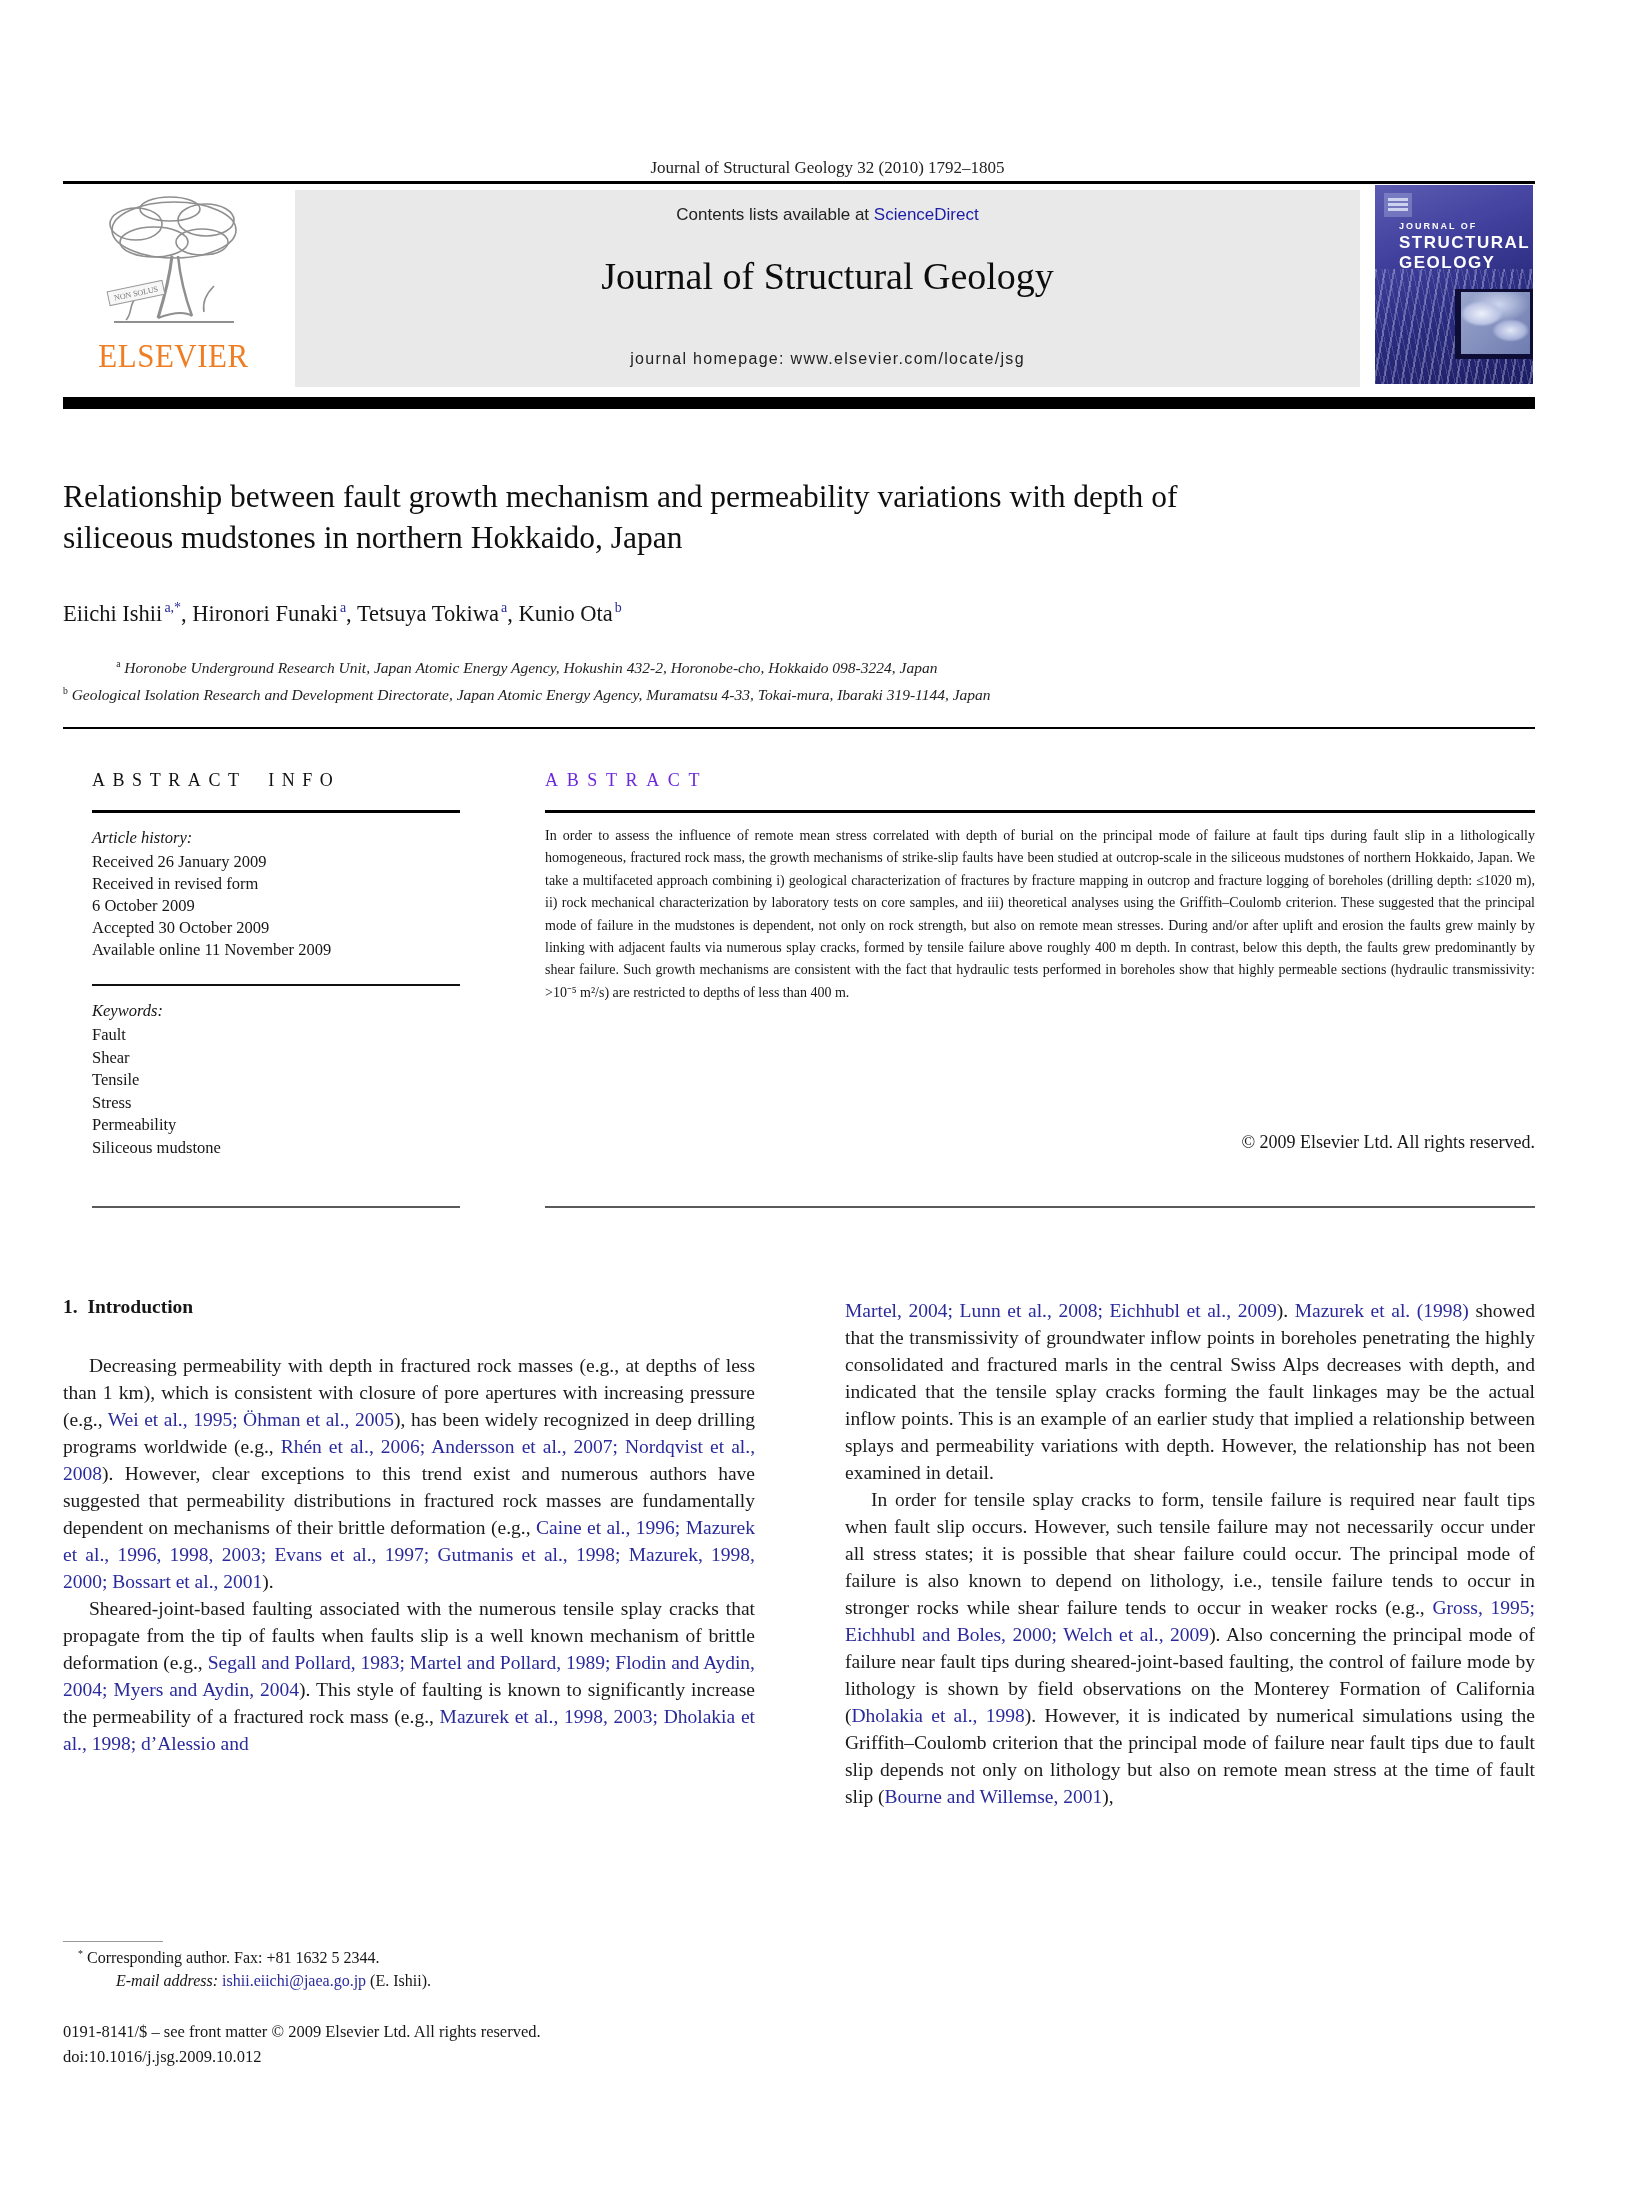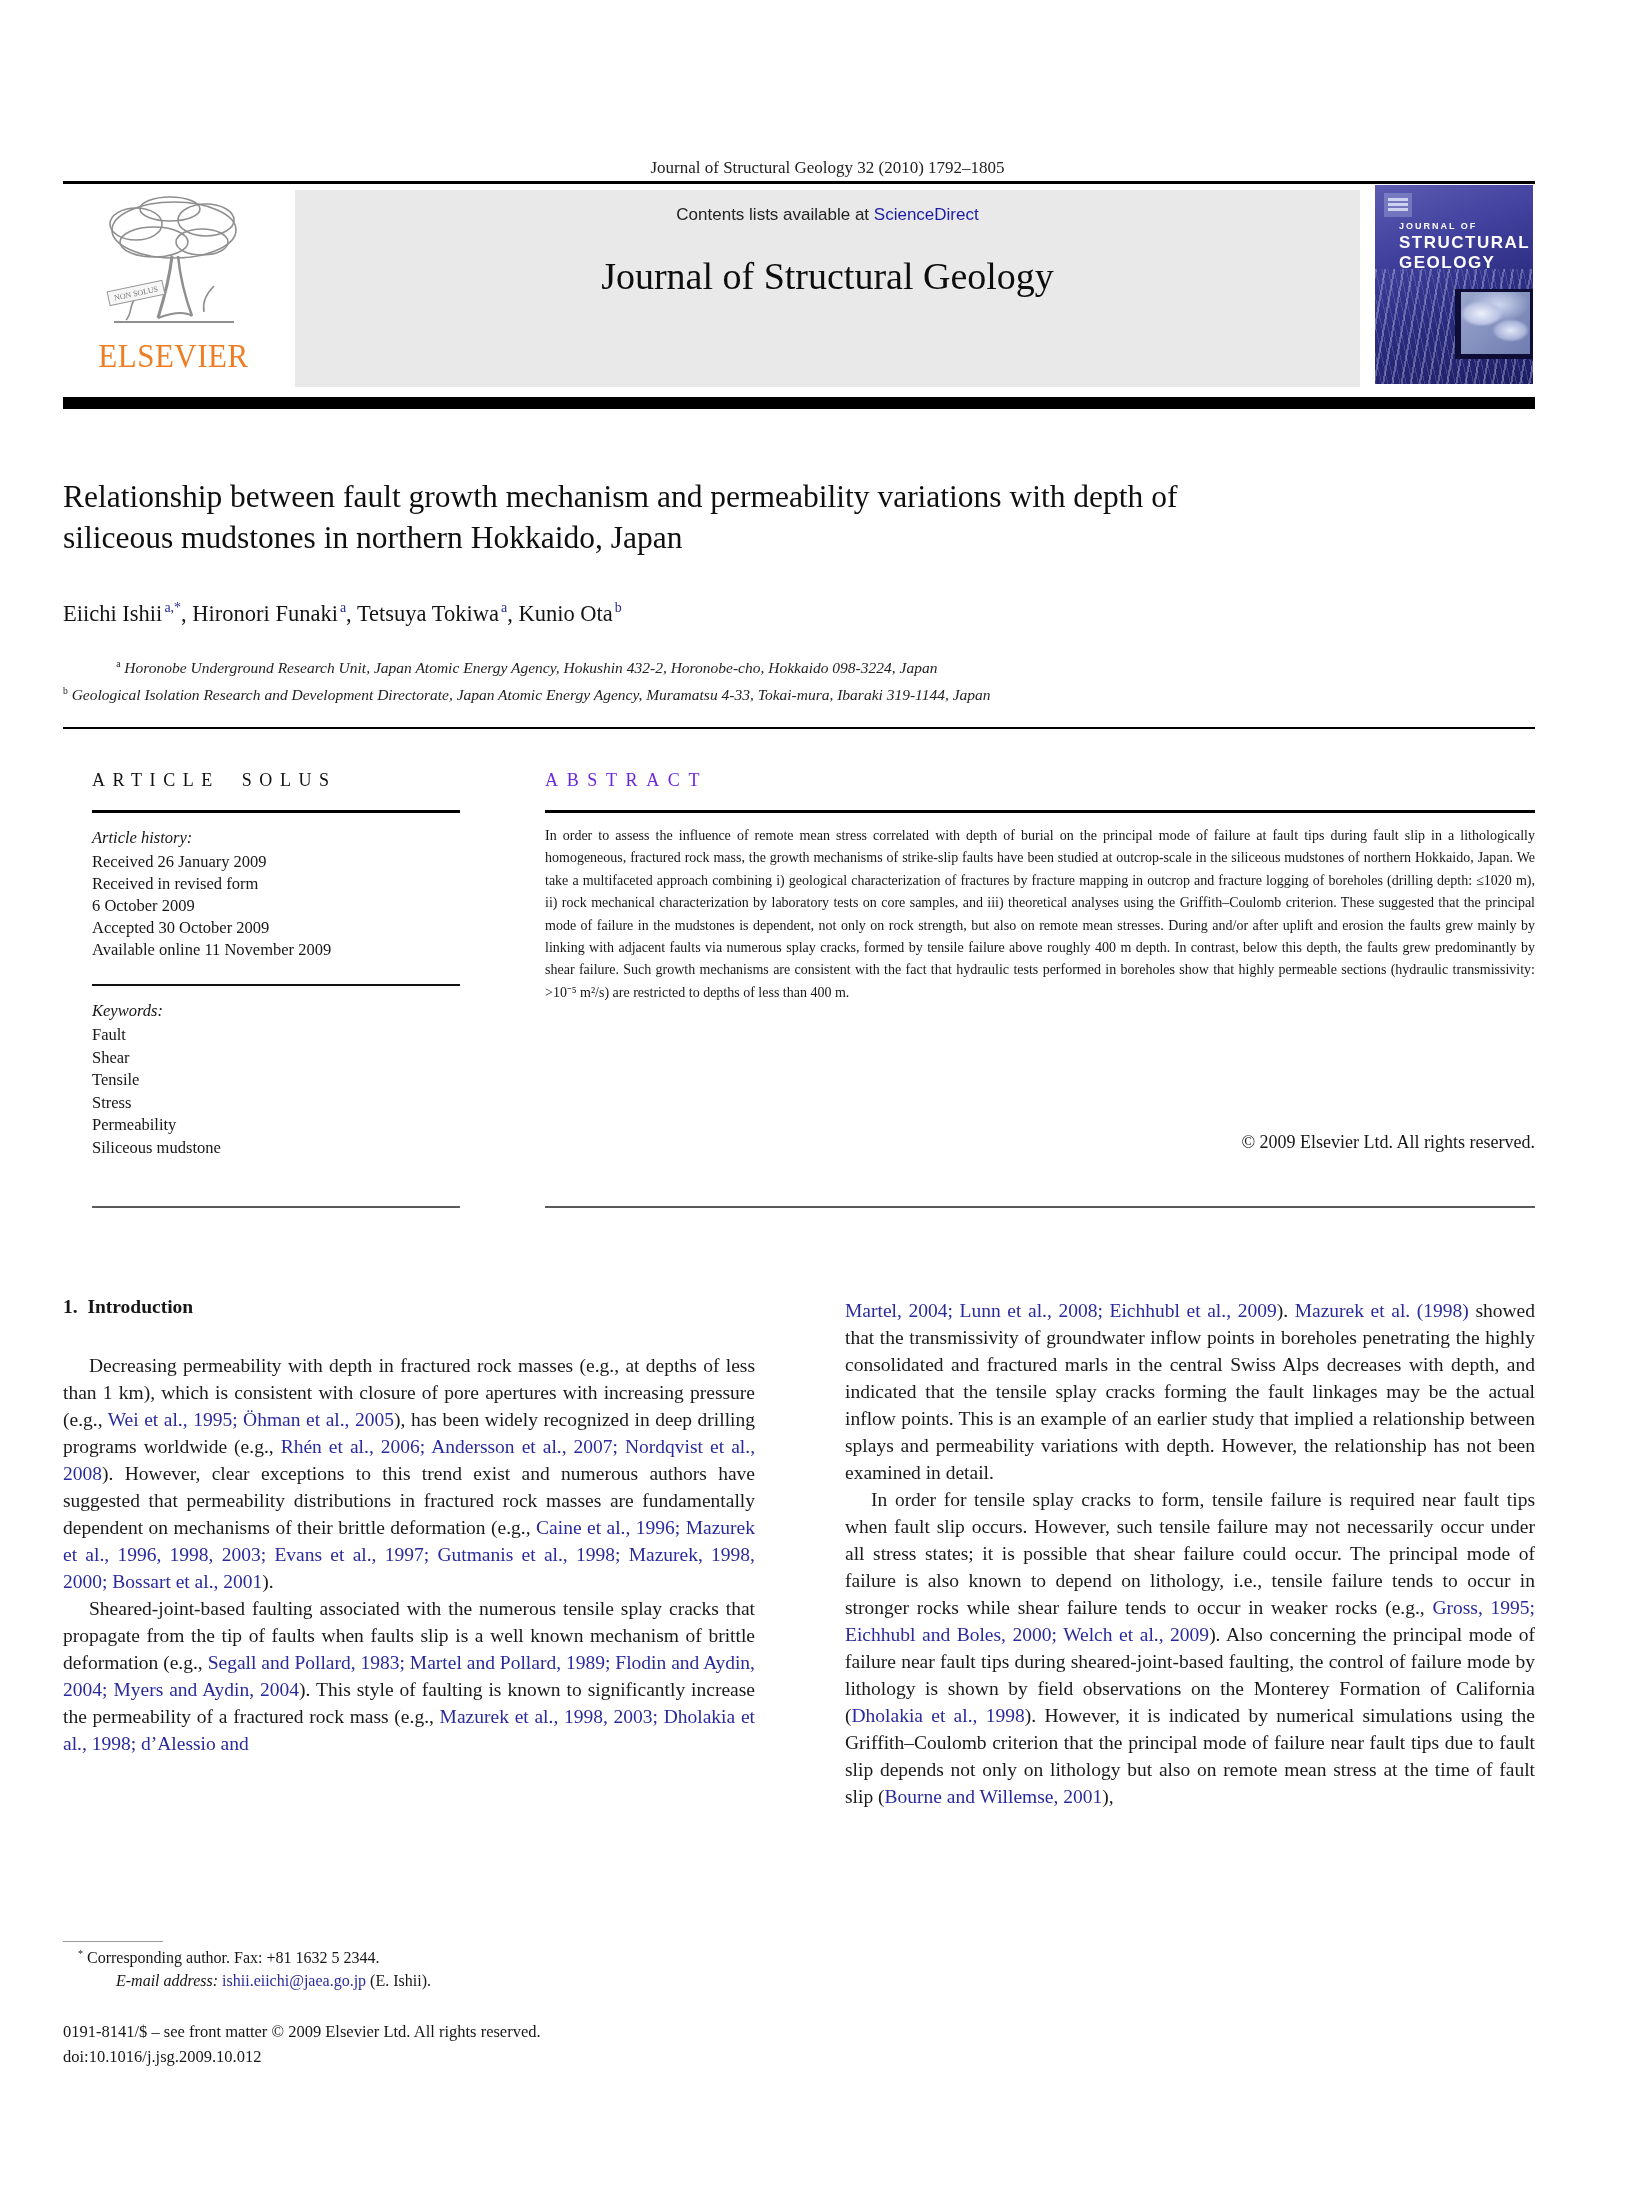--- a/index.html
+++ b/index.html
@@ -123,20 +123,21 @@
       </g>
     </svg>
     <div class="wordmark">ELSEVIER</div>
   </div>
 
   <div class="abs banner">
     <div class="contents-line">
       <span>Contents lists available at </span><span class="sd">ScienceDirect</span>
     </div>
     <div class="banner-title">Journal of Structural Geology</div>
+    <div class="homepage">journal homepage: www.elsevier.com/locate/jsg</div>
   </div>
 
   <div class="abs cover">
     <div class="mini">
         <i></i>
         <i></i>
         <i></i>
       </div>
     <div class="ck">JOURNAL OF</div>
     <div class="ct1">STRUCTURAL</div>
@@ -149,21 +150,21 @@
   <h1 class="abs title">Relationship between fault growth mechanism and permeability variations with depth of siliceous mudstones in northern Hokkaido, Japan</h1>
   <div class="abs authors"><span>Eiichi Ishii</span><span class="citesup">a,*</span><span>, Hironori Funaki</span><span class="citesup">a</span><span>, Tetsuya Tokiwa</span><span class="citesup">a</span><span>, Kunio Ota</span><span class="citesup">b</span></div>
 
   <div class="abs affils">
     <div><span class="sup">a</span><span class="i"> Horonobe Underground Research Unit, Japan Atomic Energy Agency, Hokushin 432-2, Horonobe-cho, Hokkaido 098-3224, Japan</span></div>
     <div><span class="sup">b</span><span class="i"> Geological Isolation Research and Development Directorate, Japan Atomic Energy Agency, Muramatsu 4-33, Tokai-mura, Ibaraki 319-1144, Japan</span></div>
   </div>
 
   <div class="abs affil-rule"></div>
 
-  <div class="abs info-head">ARTICLE SOLUS</div>
+  <div class="abs info-head">ABSTRACT INFO</div>
   <div class="abs rule-a"></div>
   <div class="abs history-label">Article history:</div>
   <div class="abs history">
       <div class="line">Received 26 January 2009</div>
       <div class="line">Received in revised form</div>
       <div class="line">6 October 2009</div>
       <div class="line">Accepted 30 October 2009</div>
       <div class="line">Available online 11 November 2009</div>
     </div>
   <div class="abs rule-b"></div>

